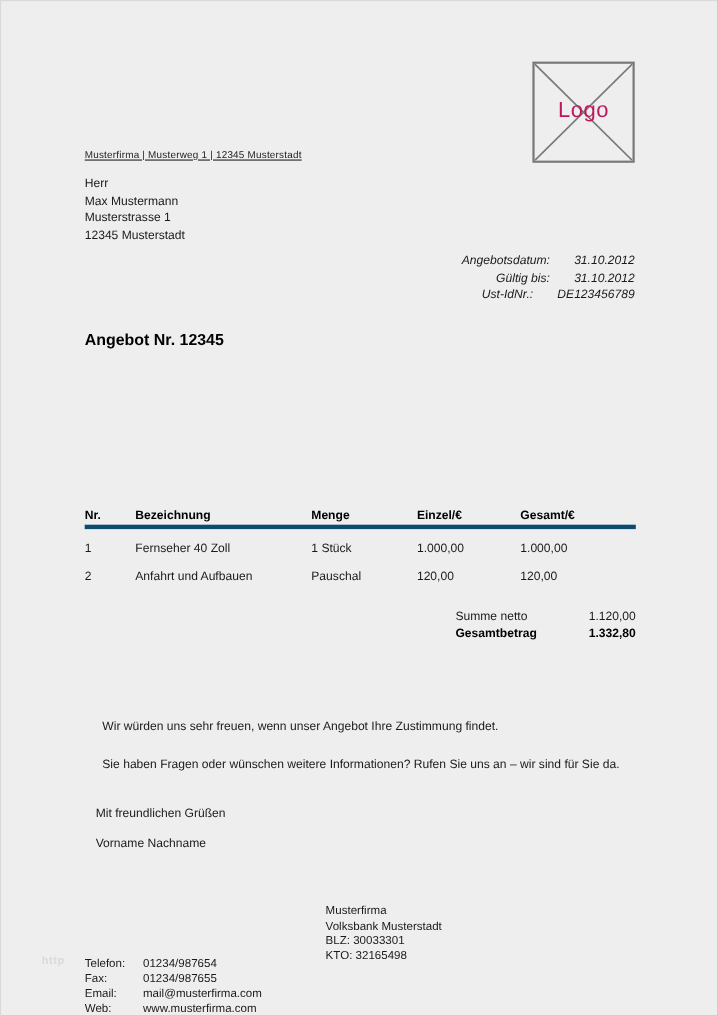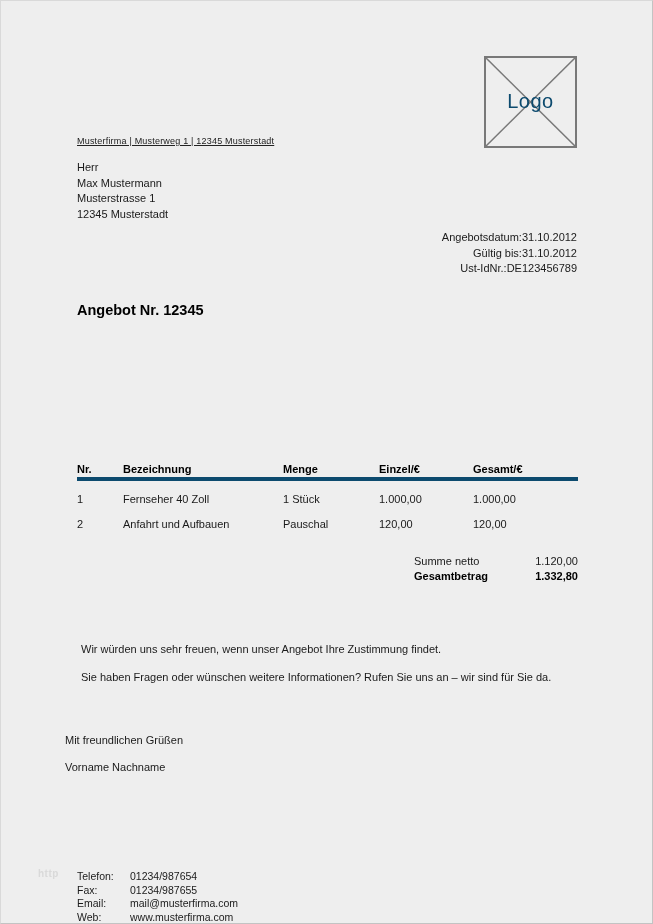--- a/index.html
+++ b/index.html
@@ -25,21 +25,21 @@
     left: 483px; top: 55px;
     width: 93px; height: 92px;
     border: 2px solid #787878;
   }
   .logo-box svg { position: absolute; left: 0; top: 0; width: 100%; height: 100%; }
   .logo-label {
     position: absolute;
     left: 0; top: 50%; width: 100%;
     transform: translateY(-54%);
     text-align: center;
-    color: #0c4a6e;
+    color: #be185d;
     font-size: 20px;
     letter-spacing: 0.5px;
   }
 
   
   .sender-line {
     position: absolute;
     left: 76px; top: 135px;
     font-size: 9px;
     color: #222222;
@@ -53,21 +53,21 @@
     left: 76px; top: 159px;
     line-height: 15.5px;
   }
 
   
   .meta {
     position: absolute;
     right: 75px; top: 229px;
     line-height: 15.5px;
   }
-  .meta-row { display: flex; justify-content: flex-end; gap: 0; }
+  .meta-row { display: flex; justify-content: flex-end; gap: 22px; font-style: italic; }
   .meta-row .meta-label { text-align: right; }
 
   
   .doc-title {
     position: absolute;
     left: 76px; top: 301px;
     font-size: 14.5px;
     font-weight: bold;
     color: #000;
   }
@@ -110,25 +110,25 @@
   }
   .totals-row { display: flex; justify-content: space-between; }
   .totals-row.bold { font-weight: bold; color: #000; }
 
   
   .closing {
     position: absolute;
     left: 76px; top: 636px;
     width: 508px;
   }
-  .closing p { margin: 4px; line-height: 17.5px; }
+  .closing p { margin: 16px; line-height: 17.5px; }
   .closing p + p { margin-top: 10px; }
 
   
-  .signoff { position: absolute; left: 64px; top: 733px; }
+  .signoff { position: absolute; left: 86px; top: 733px; }
   .signoff-name { margin-top: 15px; }
 
   
   .footer-contact {
     position: absolute;
     left: 76px; top: 821px;
     display: grid;
     grid-template-columns: 53px auto;
     line-height: 13.5px;
     font-size: 10.5px;
@@ -240,16 +240,22 @@
     <div>Telefon:</div>
     <div>01234/987654</div>
     <div>Fax:</div>
     <div>01234/987655</div>
     <div>Email:</div>
     <div>mail@musterfirma.com</div>
     <div>Web:</div>
     <div>www.musterfirma.com</div>
   </div>
 
+  <div class="footer-company">
+    <div>Musterfirma</div>
+    <div>Volksbank Musterstadt</div>
+    <div>BLZ: 30033301</div>
+    <div>KTO: 32165498</div>
+  </div>
 
   <div class="watermark">http</div>
 
 </div>
 
 </body></html>

